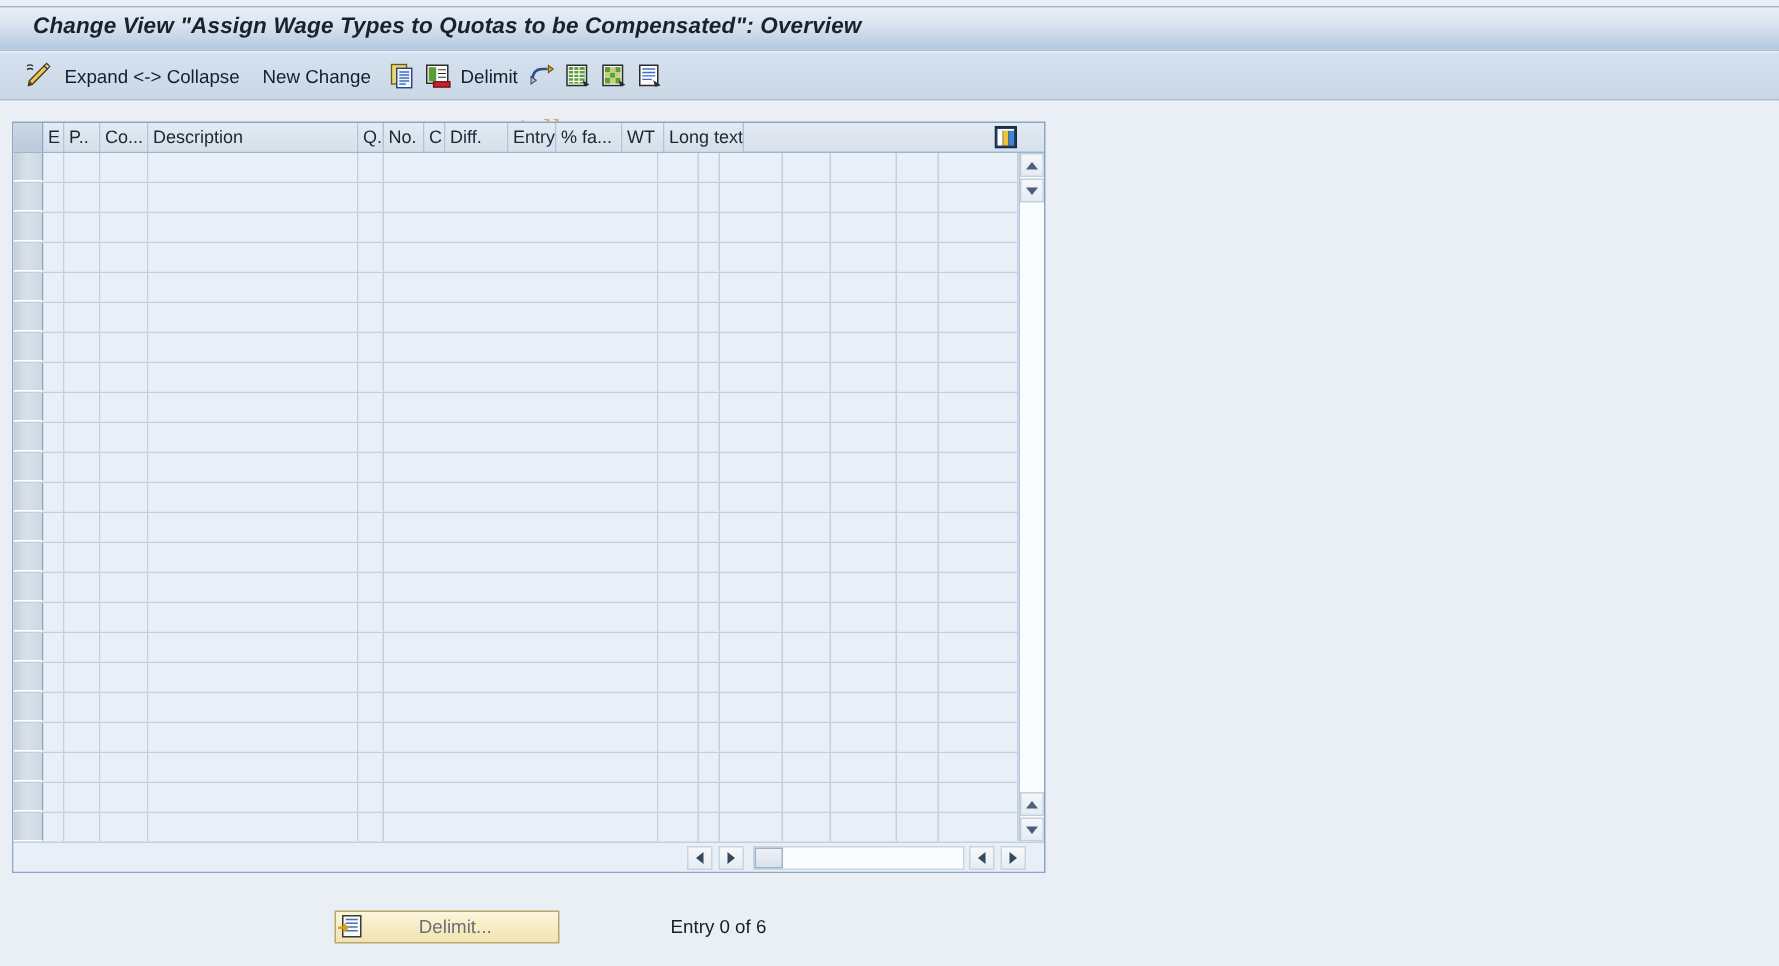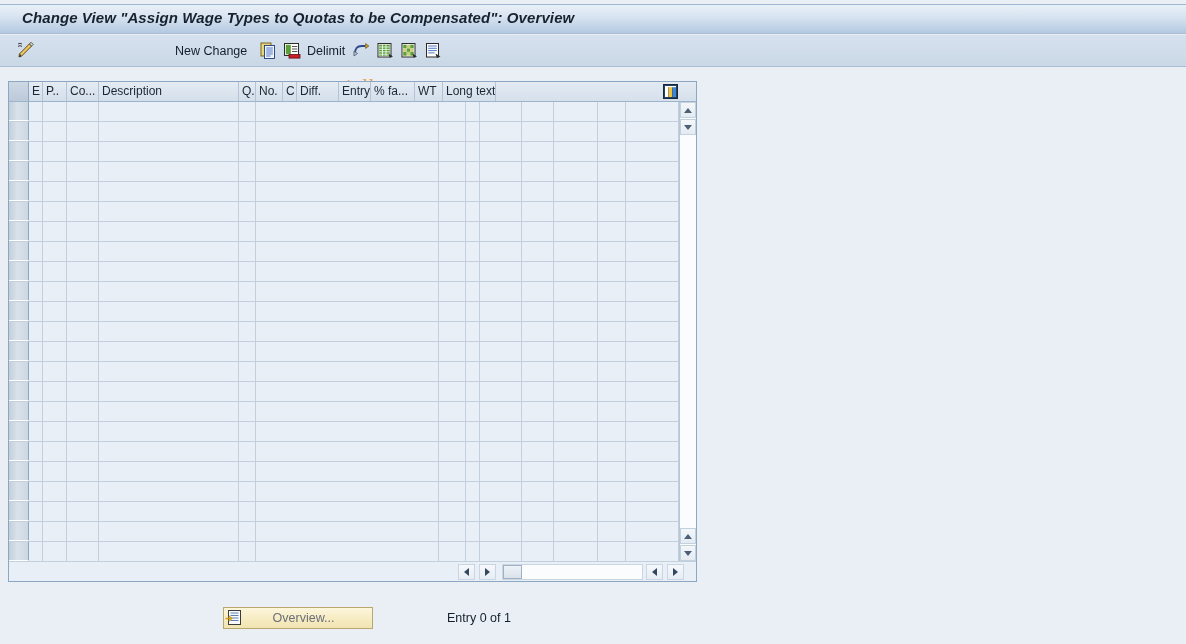--- a/index.html
+++ b/index.html
@@ -255,20 +255,23 @@
 
     <span class="icon-btn" style="left:16px;top:6px;width:20px;height:20px;">
       <svg viewBox="0 0 20 20" width="20" height="20">
         <path d="M3 16 L5.5 15.2 L15.6 5 L13.4 2.9 L3.4 13 Z" fill="#f2c75c" stroke="#4a3c12" stroke-width="0.9"></path>
         <path d="M13.4 2.9 L15.6 5 L17.2 3.4 L15.1 1.3 Z" fill="#cfd6df" stroke="#4a3c12" stroke-width="0.8"></path>
         <path d="M3 16 L4.2 12.8 L5.5 15.2 Z" fill="#3b3b3b"></path>
         <path d="M2 3 q2 -1.5 4 0 M2 5.4 q2 -1.5 4 0" fill="none" stroke="#2b2b2b" stroke-width="0.9"></path>
       </svg>
     </span>
 
+    <div class="tb-item" style="left:41px;">
+      <span class="tb-label">Expand &lt;-&gt; Collapse</span>
+    </div>
 
     <div class="tb-item" style="left:173px;">
       <span class="tb-label">New Change</span>
     </div>
 
     <span class="icon-btn" style="left:259px;">
       <svg viewBox="0 0 19 18" width="19" height="18">
         <rect x="2" y="1" width="10" height="13" fill="#e8d77a" stroke="#6b5a14" stroke-width="0.9"></rect>
         <rect x="5.5" y="3.5" width="10" height="13" fill="#f2f5fb" stroke="#1d3d7a" stroke-width="0.9"></rect>
         <g stroke="#3d6cc0" stroke-width="0.9">
@@ -795,18 +798,18 @@
         <rect x="3.5" y="1.5" width="12" height="14" fill="#f7f9fc" stroke="#3a3a3a" stroke-width="1"></rect>
         <g stroke="#4c73ad" stroke-width="0.9">
           <line x1="5.5" y1="4" x2="13.5" y2="4"></line>
           <line x1="5.5" y1="6.5" x2="13.5" y2="6.5"></line>
           <line x1="5.5" y1="9" x2="13.5" y2="9"></line>
           <line x1="5.5" y1="11.5" x2="13.5" y2="11.5"></line>
         </g>
         <path d="M0.5 9.5 L6 9.5 M4 7 L6.5 9.5 L4 12" fill="none" stroke="#d4a017" stroke-width="1.6"></path>
       </svg>
     </span>
-    <span class="position-label">Overview...</span>
+    <span class="position-label">Delimit...</span>
   </div>
 
-  <div class="entry-text">Entry 0 of 1</div>
+  <div class="entry-text">Entry 0 of 6</div>
 
 </div>
 
 </body></html>

